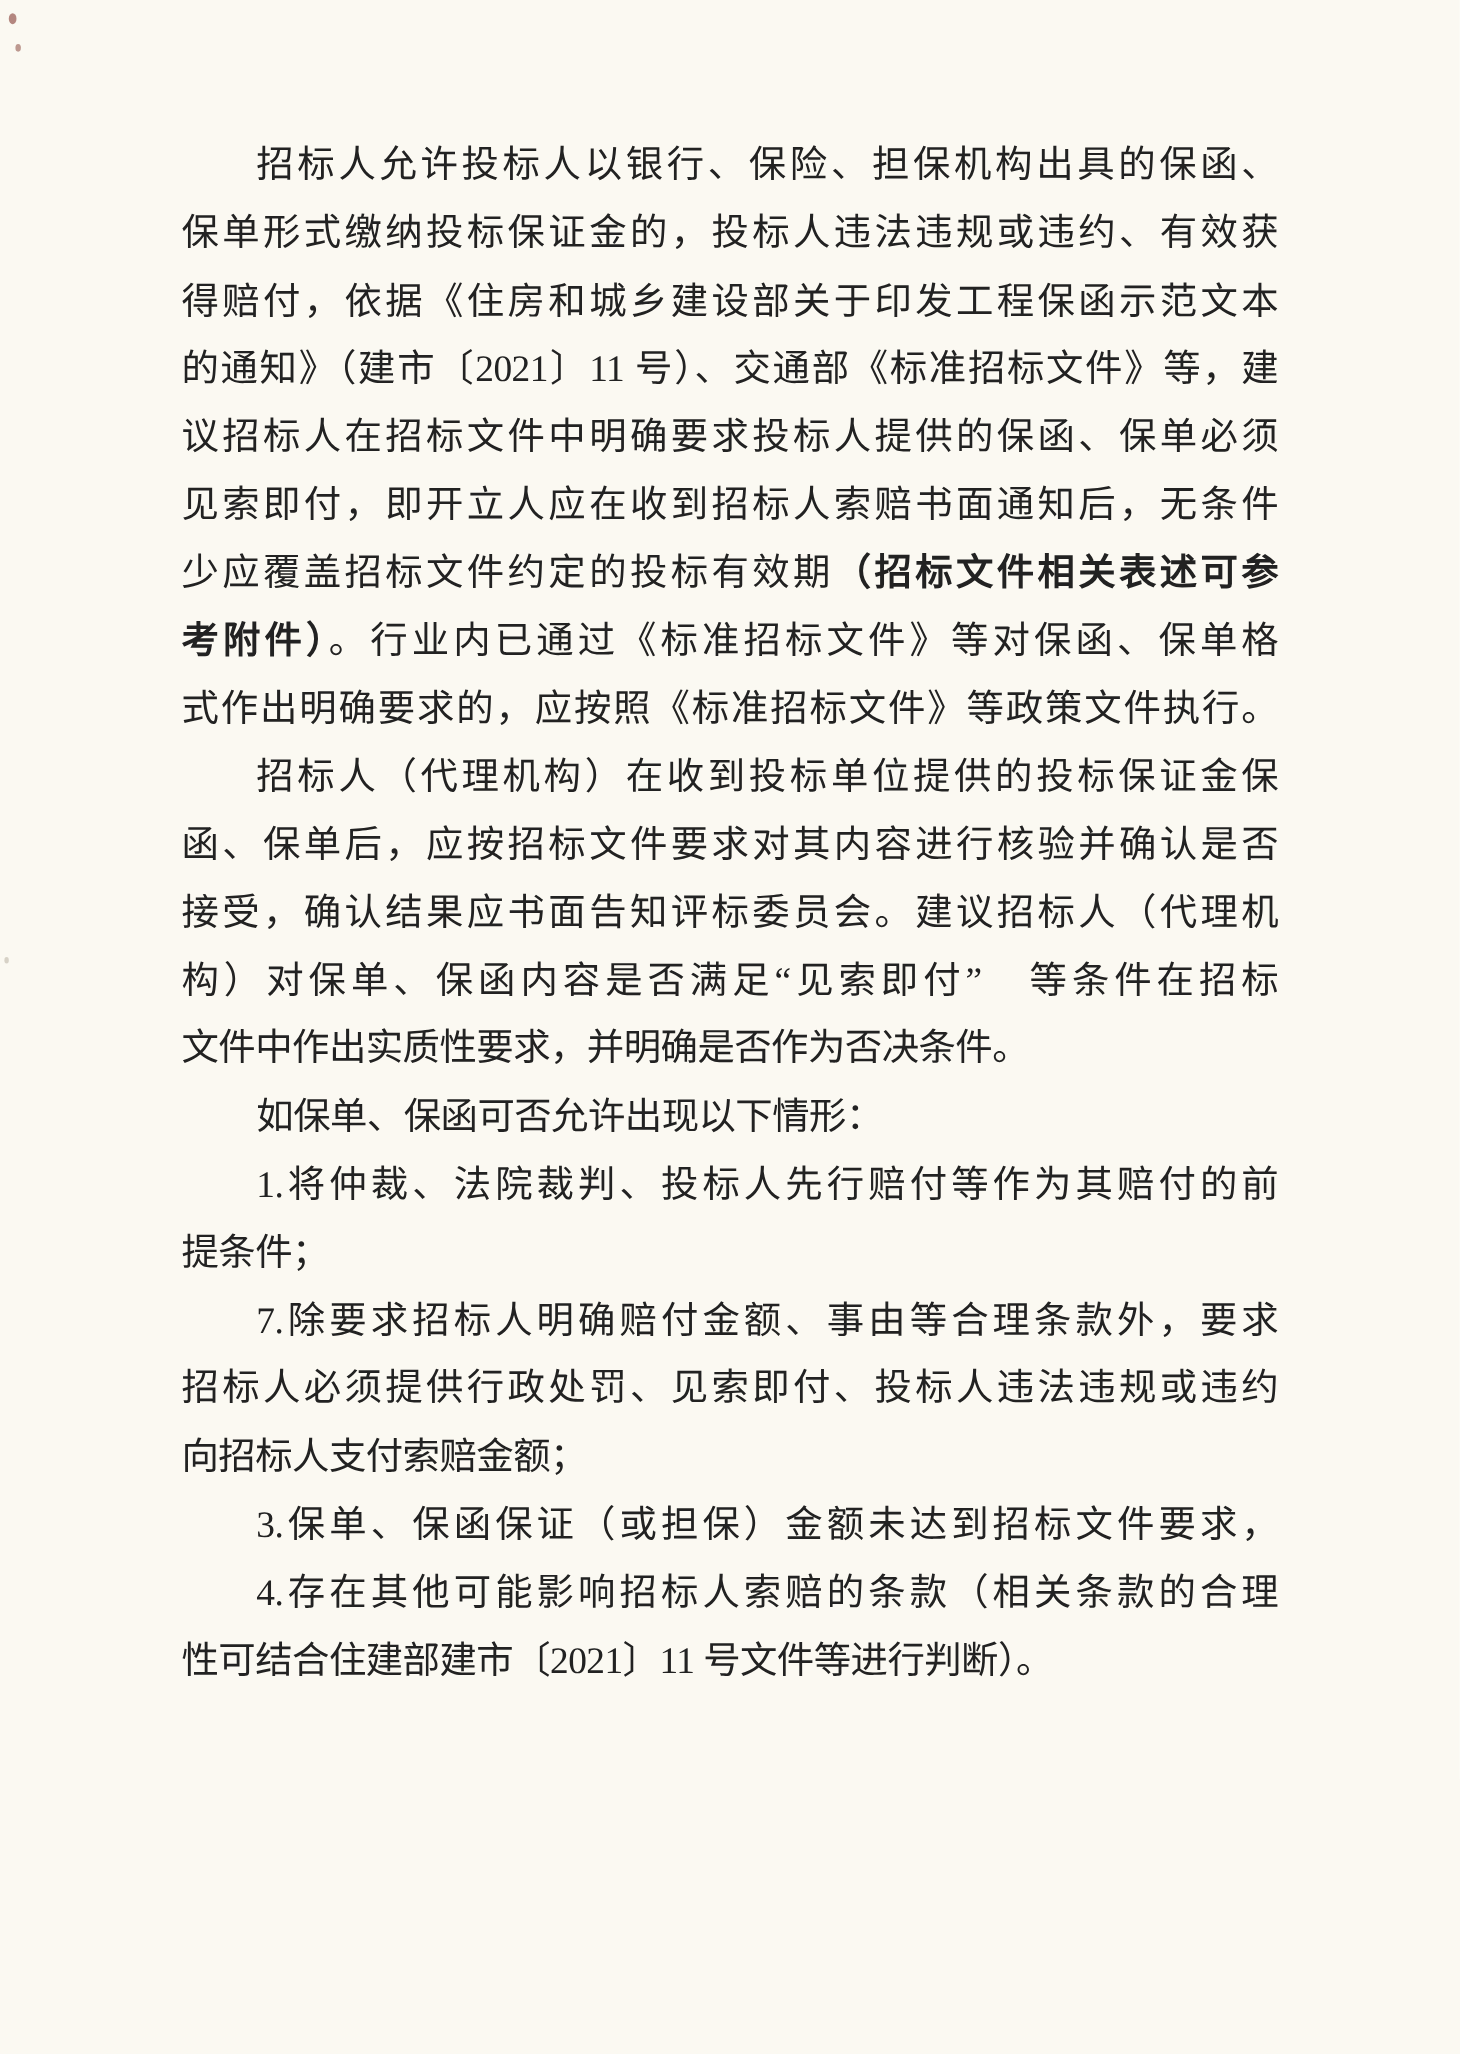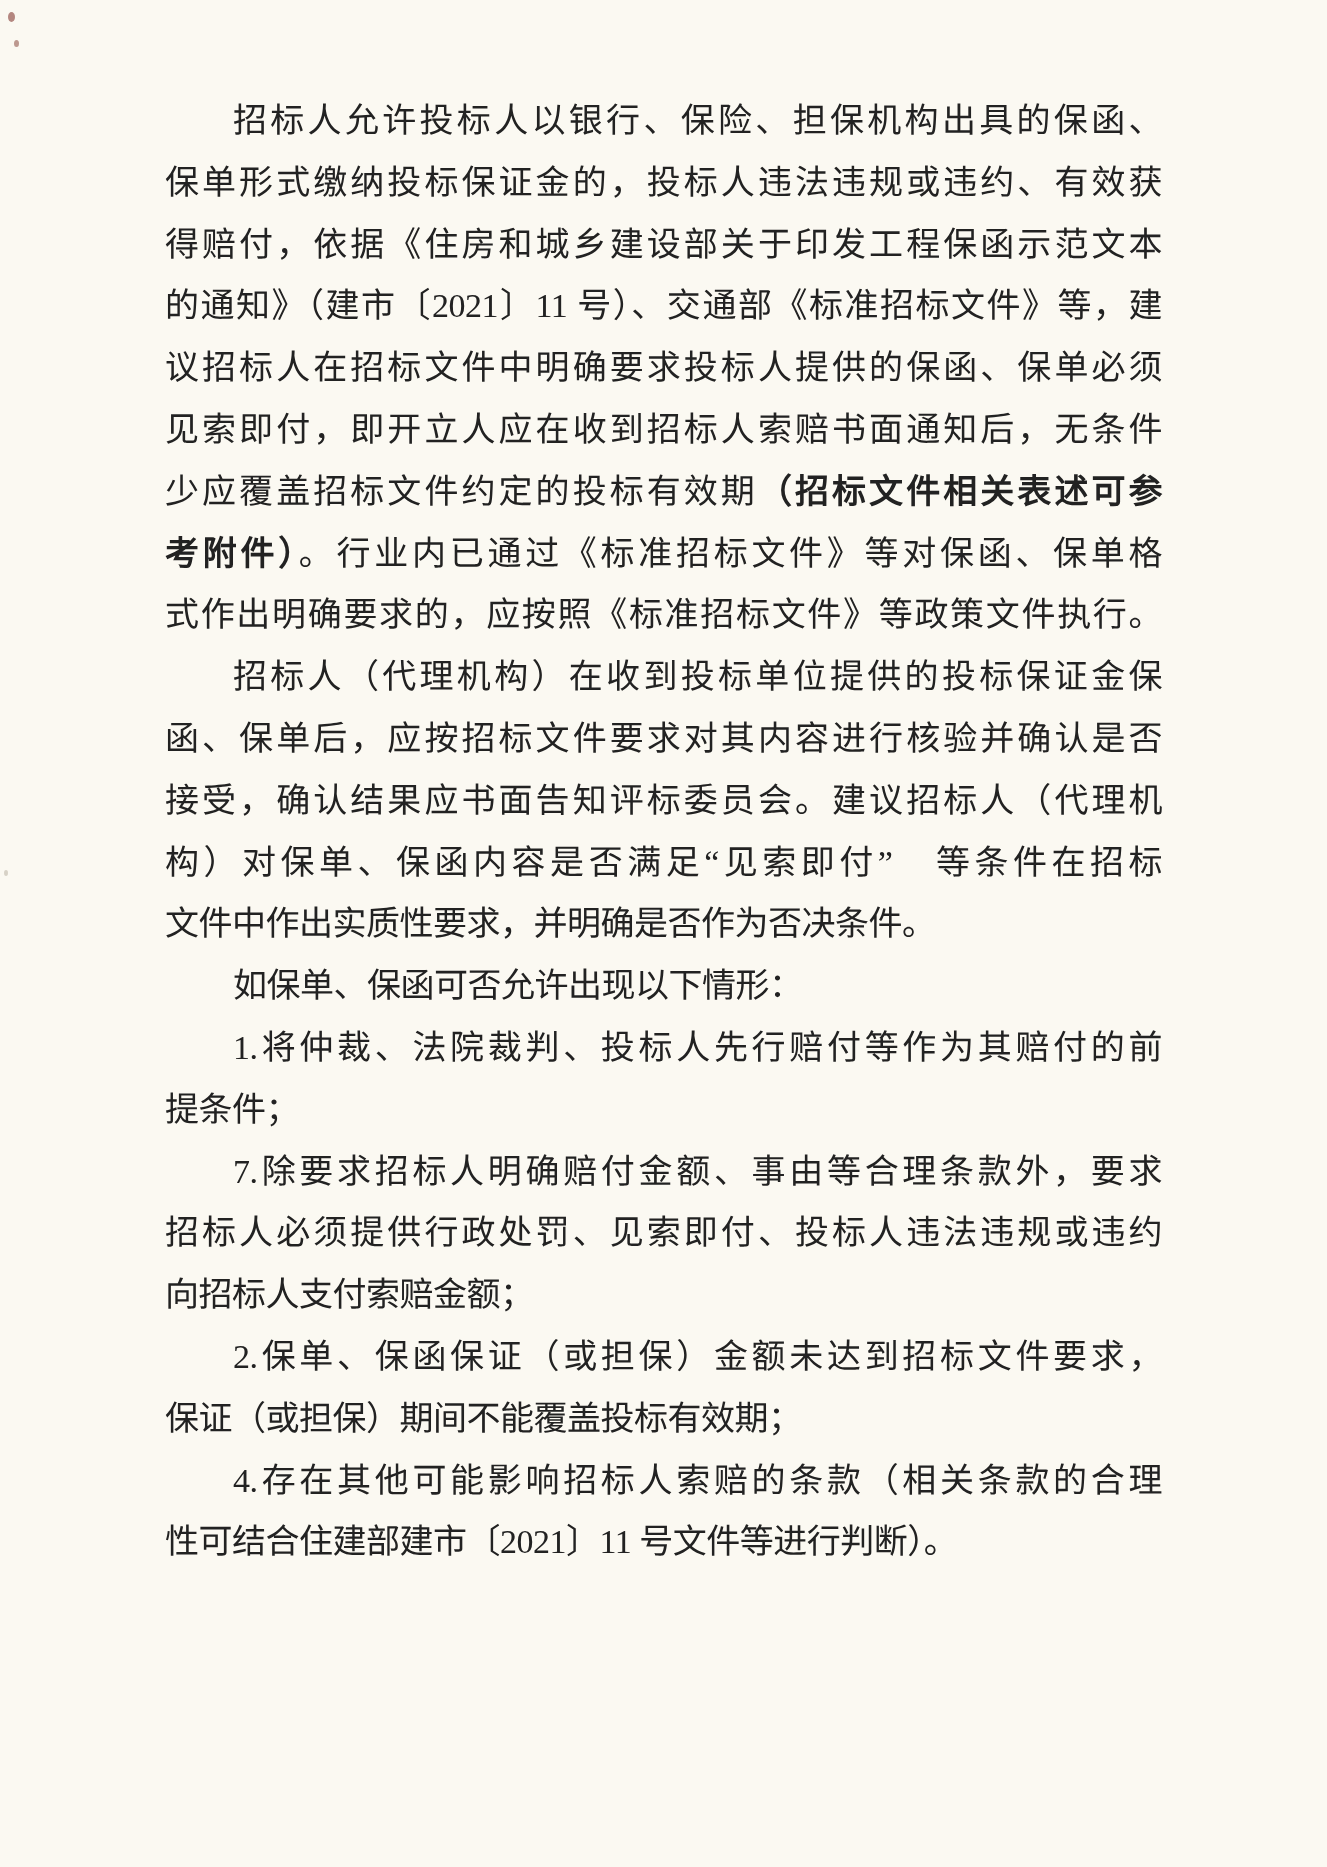--- a/index.html
+++ b/index.html
@@ -4,21 +4,21 @@
 <style>
   html, body {
     margin: 0;
     padding: 0;
   }
   .page {
     position: relative;
     width: 1327px;
     height: 1867px;
     box-sizing: border-box;
-    padding: 90px 165px 0 165px;
+    padding: 120px 165px 0 165px;
     overflow: hidden;
     background: #fbf9f2;
     color: #222;
   }
   .doc {
     width: 997px;
     font-family: "Liberation Serif", "DejaVu Serif", serif;
     font-size: 34px;
     line-height: 61.8px;
     letter-spacing: -0.5px;
@@ -66,18 +66,17 @@
       <div class="line fill"><span class="seg">函、保单后，应按招标文件要求对其内容进行核验并确认是否</span></div>
       <div class="line fill"><span class="seg">接受，确认结果应书面告知评标委员会。建议招标人（代理机</span></div>
       <div class="line fill"><span class="seg">构）对保单、保函内容是否满足“见索即付”　等条件在招标</span></div>
       <div class="line"><span class="seg">文件中作出实质性要求，并明确是否作为否决条件。</span></div>
       <div class="line indent"><span class="seg">如保单、保函可否允许出现以下情形：</span></div>
       <div class="line indent fill"><span class="seg">1.将仲裁、法院裁判、投标人先行赔付等作为其赔付的前</span></div>
       <div class="line"><span class="seg">提条件；</span></div>
       <div class="line indent fill"><span class="seg">7.除要求招标人明确赔付金额、事由等合理条款外，要求</span></div>
       <div class="line fill"><span class="seg">招标人必须提供行政处罚、见索即付、投标人违法违规或违约</span></div>
       <div class="line"><span class="seg">向招标人支付索赔金额；</span></div>
-      <div class="line indent fill"><span class="seg">2.保单、保函保证（或担保）金额未达到招标文件要求，</span></div>
-      <div class="line"><span class="seg">保证（或担保）期间不能覆盖投标有效期；</span></div>
+      <div class="line indent fill"><span class="seg">3.保单、保函保证（或担保）金额未达到招标文件要求，</span></div>
       <div class="line indent fill"><span class="seg">4.存在其他可能影响招标人索赔的条款（相关条款的合理</span></div>
       <div class="line"><span class="seg">性可结合住建部建市〔2021〕11 号文件等进行判断）。</span></div>
     </div>
 </div>
 
 </body></html>

